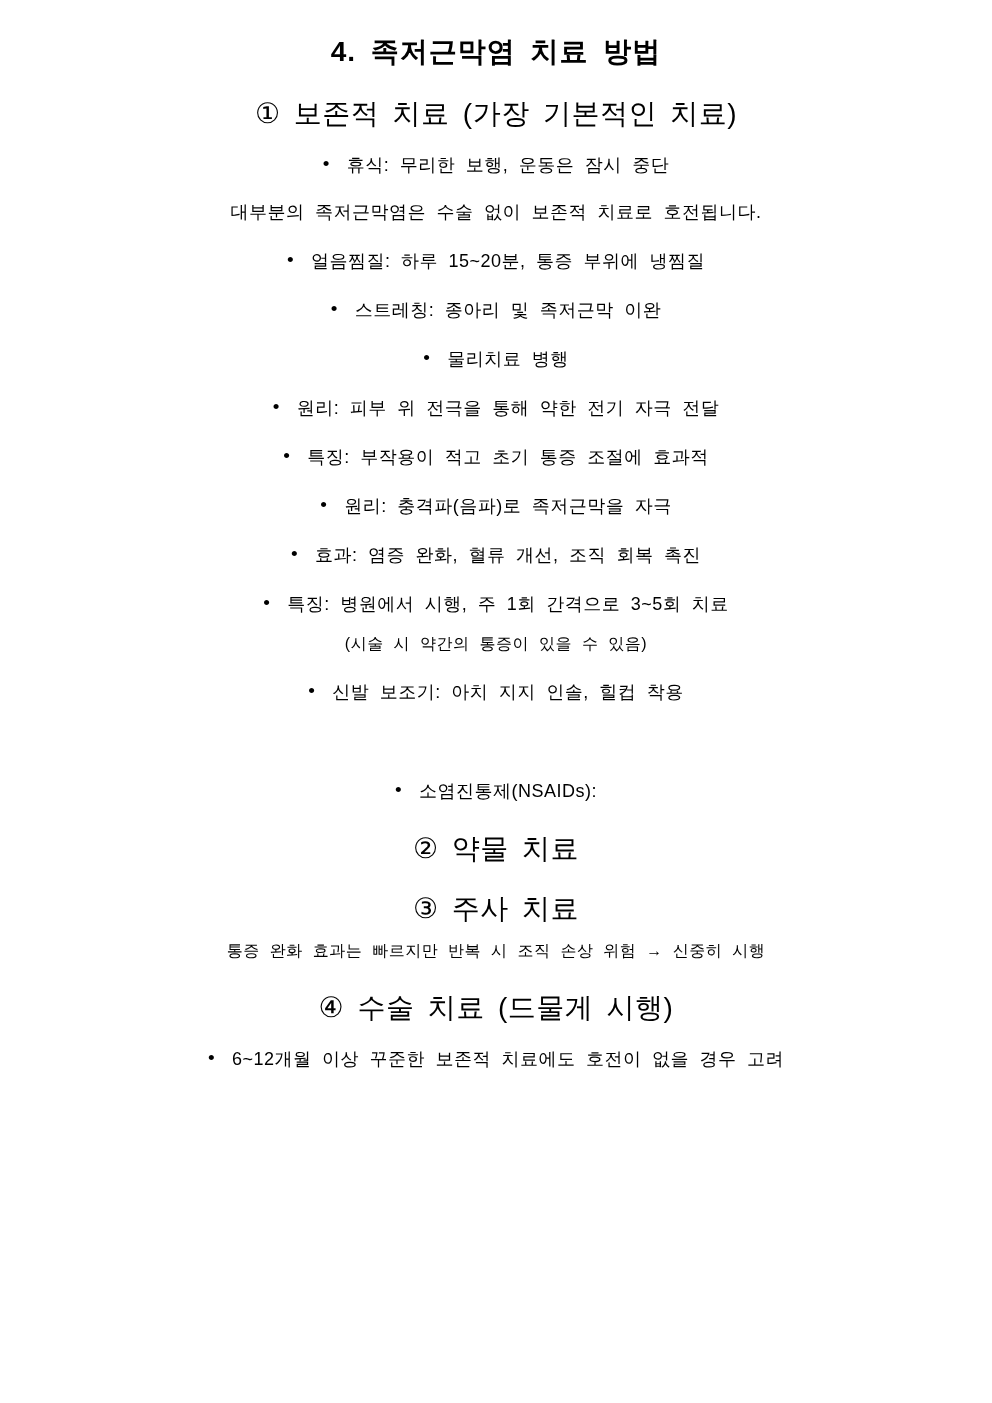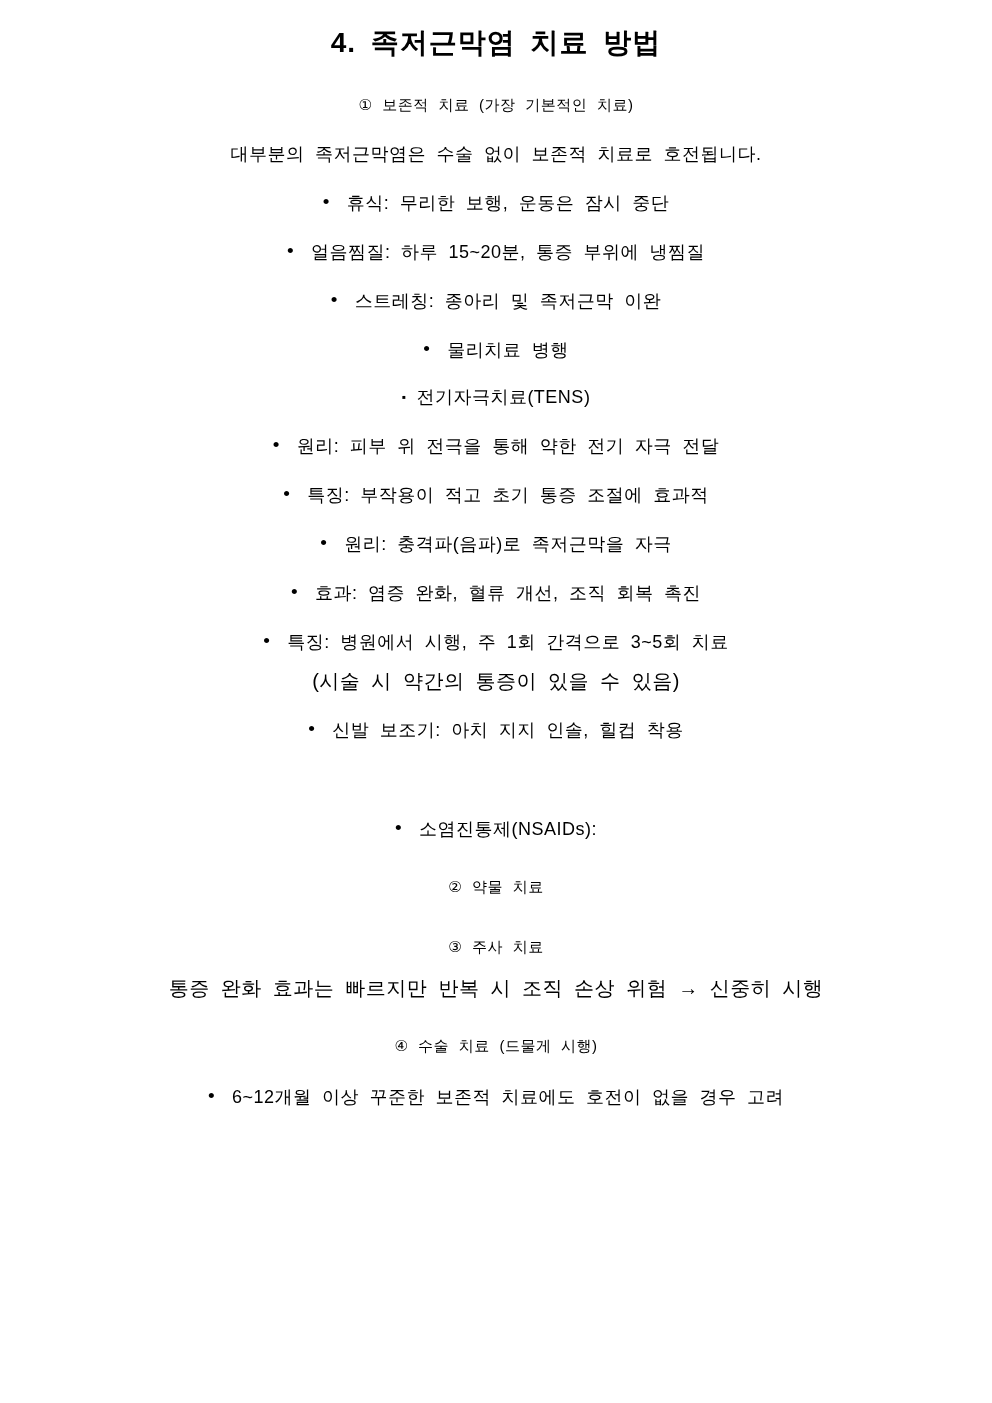--- a/index.html
+++ b/index.html
@@ -9,51 +9,52 @@
   body {
     width: 992px;
     height: 1403px;
     background: #ffffff;
     color: #000000;
     font-family: "Liberation Sans", "DejaVu Sans", sans-serif;
     overflow: hidden;
   }
   .page {
     width: 992px;
-    padding-top: 28px;
+    padding-top: 8px;
     text-align: center;
     box-sizing: border-box;
+    margin-top: 29px;
   }
   .line-title {
     font-size: 28px;
     font-weight: bold;
     line-height: 30px;
     margin: 0;
     word-spacing: 6px;
     letter-spacing: 1px;
   }
   .line {
     word-spacing: 5px;
     letter-spacing: 0.5px;
     white-space: nowrap;
   }
   .line-heading {
-    font-size: 15px;
+    font-size: 28px;
     line-height: 26px;
     margin-top: 34px;
   }
   .line-body,
   .line-bullet,
   .line-square-bullet {
     font-size: 18px;
     line-height: 21px;
     margin-top: 26px;
   }
   .line-continuation {
-    font-size: 20px;
+    font-size: 16px;
     line-height: 21px;
     margin-top: 18px;
   }
   .line-blank {
     height: 50px;
     margin-top: 0;
   }
   .marker {
     display: inline-block;
   }
@@ -68,26 +69,25 @@
     vertical-align: 2px;
   }
 </style>
 </head>
 <body style="background: rgb(255, 255, 255); color: rgb(0, 0, 0);">
 
 <div class="page">
   <h1 class="line-title">4. 족저근막염 치료 방법</h1>
   <div id="doc-lines">
       <div class="line line-heading"><span class="text">① 보존적 치료 (가장 기본적인 치료)</span></div>
+      <div class="line line-bullet"><span class="marker marker-bullet">•</span><span class="text">휴식: 무리한 보행, 운동은 잠시 중단</span></div>
       <div class="line line-body"><span class="text">대부분의 족저근막염은 수술 없이 보존적 치료로 호전됩니다.</span></div>
-      <div class="line line-bullet"><span class="marker marker-bullet">•</span><span class="text">휴식: 무리한 보행, 운동은 잠시 중단</span></div>
       <div class="line line-bullet"><span class="marker marker-bullet">•</span><span class="text">얼음찜질: 하루 15~20분, 통증 부위에 냉찜질</span></div>
       <div class="line line-bullet"><span class="marker marker-bullet">•</span><span class="text">스트레칭: 종아리 및 족저근막 이완</span></div>
       <div class="line line-bullet"><span class="marker marker-bullet">•</span><span class="text">물리치료 병행</span></div>
-      <div class="line line-square-bullet"><span class="marker marker-square-bullet">▪</span><span class="text">전기자극치료(TENS)</span></div>
       <div class="line line-bullet"><span class="marker marker-bullet">•</span><span class="text">원리: 피부 위 전극을 통해 약한 전기 자극 전달</span></div>
       <div class="line line-bullet"><span class="marker marker-bullet">•</span><span class="text">특징: 부작용이 적고 초기 통증 조절에 효과적</span></div>
       <div class="line line-bullet"><span class="marker marker-bullet">•</span><span class="text">원리: 충격파(음파)로 족저근막을 자극</span></div>
       <div class="line line-bullet"><span class="marker marker-bullet">•</span><span class="text">효과: 염증 완화, 혈류 개선, 조직 회복 촉진</span></div>
       <div class="line line-bullet"><span class="marker marker-bullet">•</span><span class="text">특징: 병원에서 시행, 주 1회 간격으로 3~5회 치료</span></div>
       <div class="line line-continuation"><span class="text">(시술 시 약간의 통증이 있을 수 있음)</span></div>
       <div class="line line-bullet"><span class="marker marker-bullet">•</span><span class="text">신발 보조기: 아치 지지 인솔, 힐컵 착용</span></div>
       <div class="line line-blank"></div>
       <div class="line line-bullet"><span class="marker marker-bullet">•</span><span class="text">소염진통제(NSAIDs):</span></div>
       <div class="line line-heading"><span class="text">② 약물 치료</span></div>

